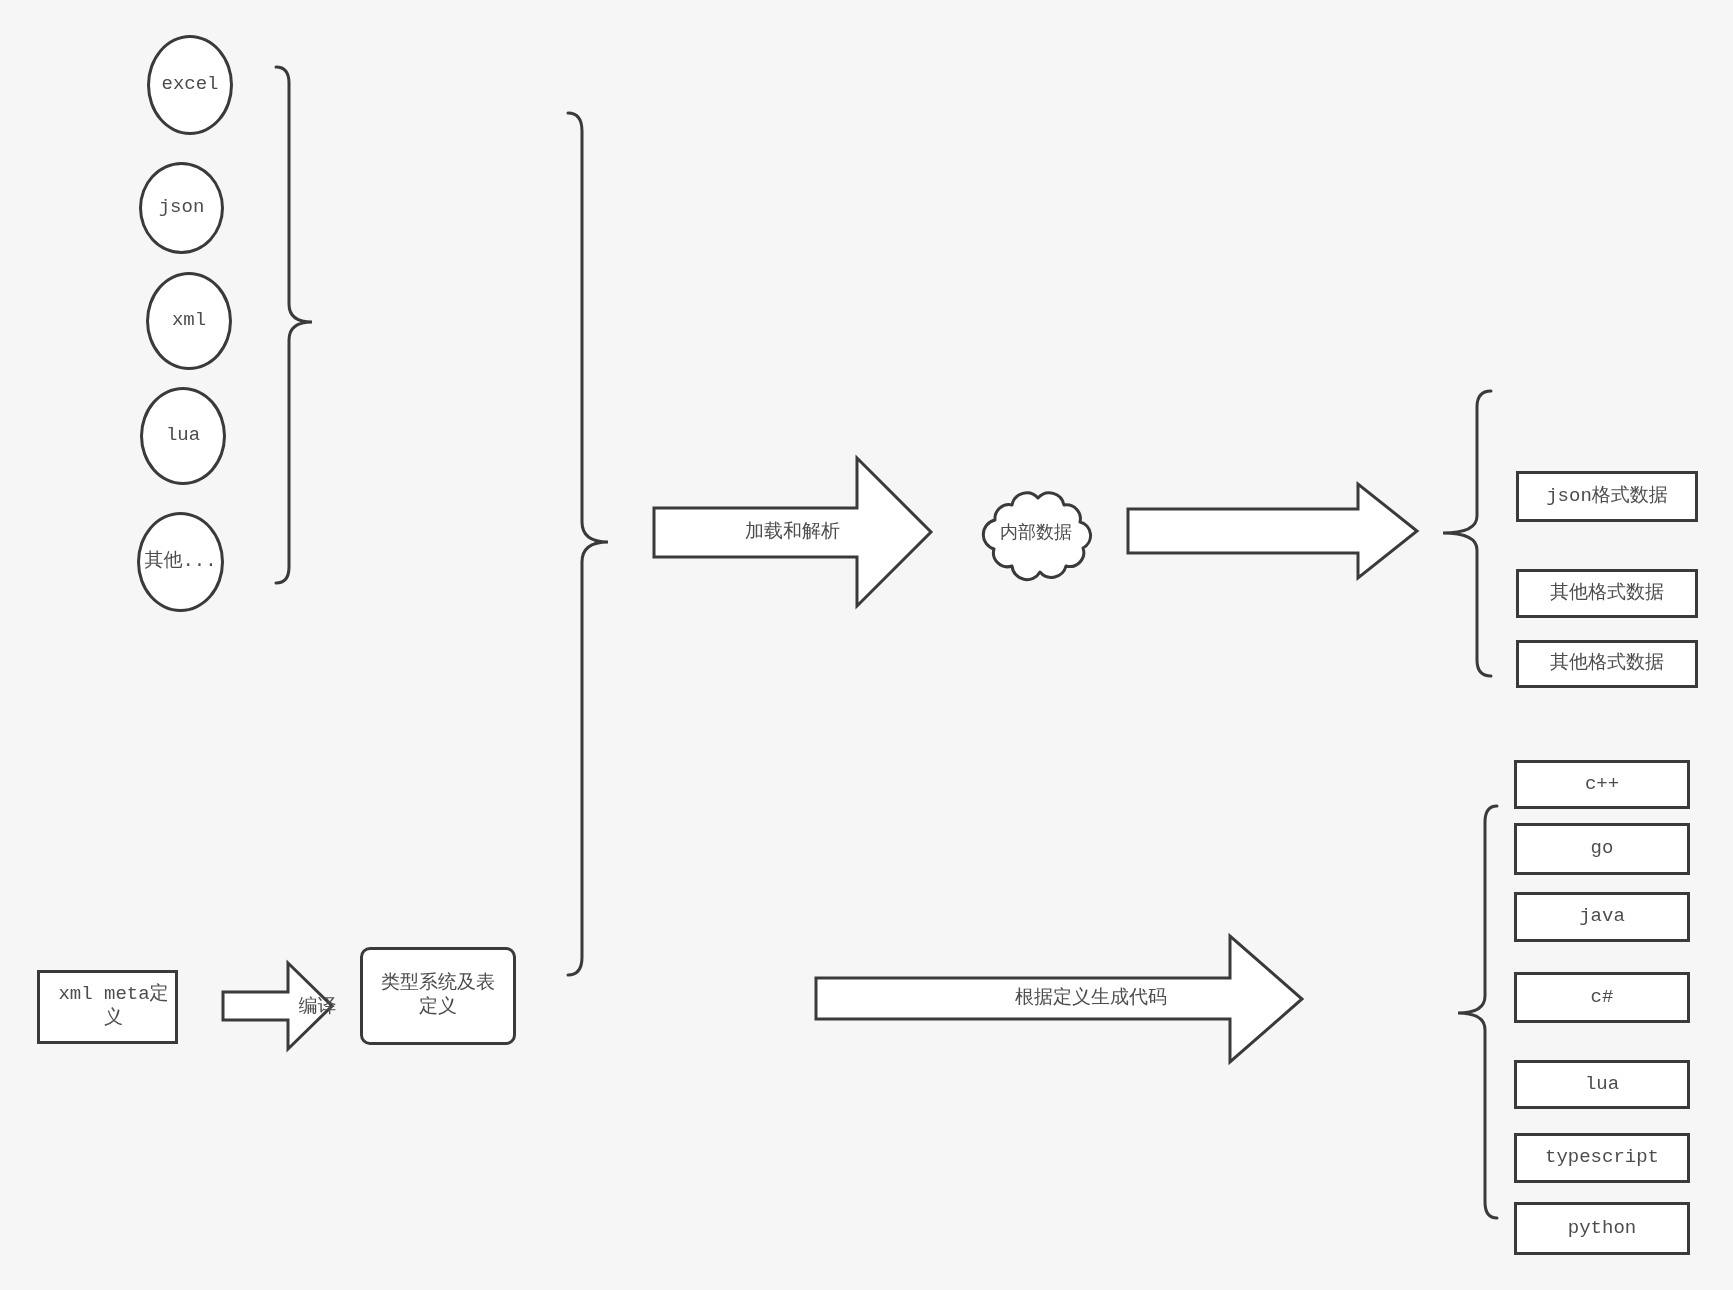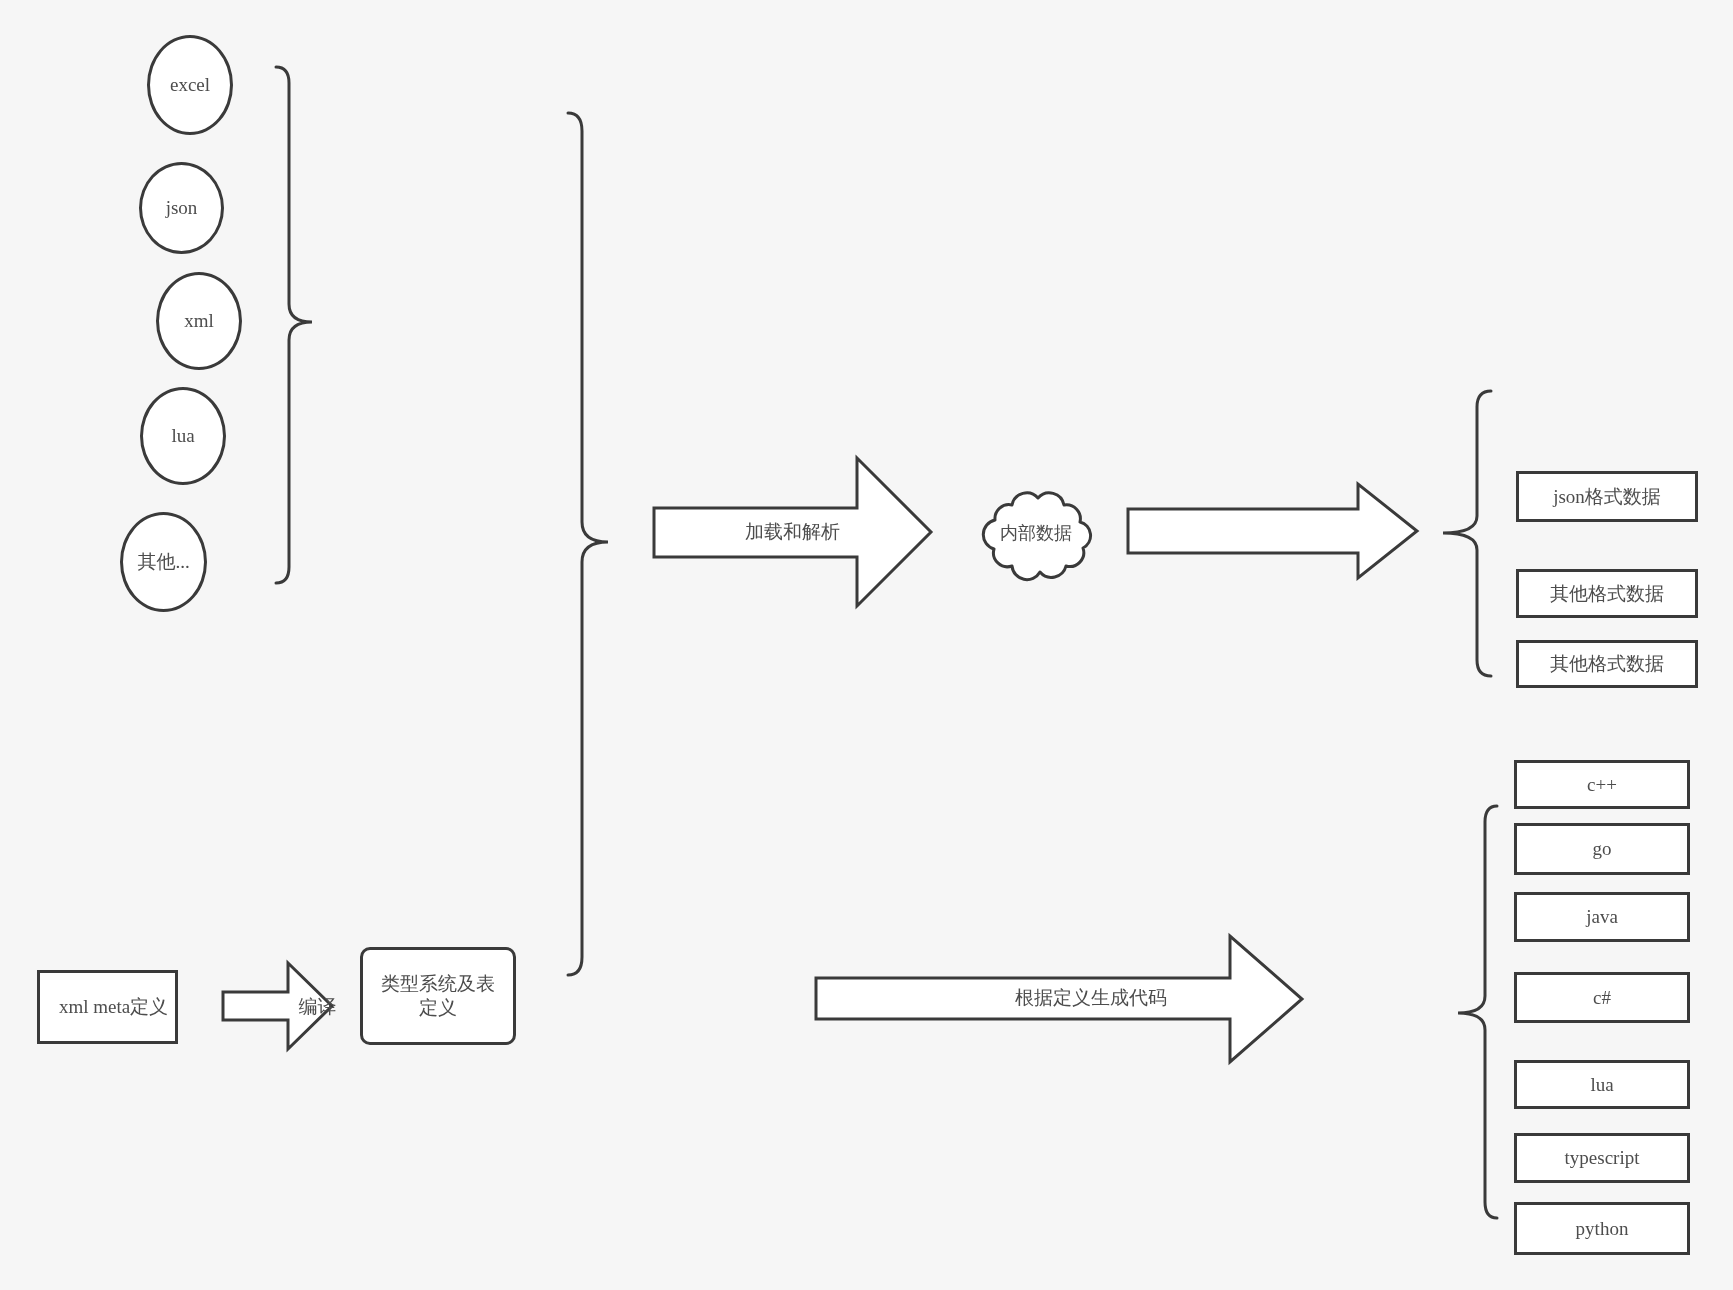--- a/index.html
+++ b/index.html
@@ -1,19 +1,19 @@
 <!DOCTYPE html>
 <html><head>
 <meta charset="utf-8">
 <style>
   html,body { margin:0; padding:0; background:#f6f6f6; }
   .canvas {
     position:relative; width:1733px; height:1290px;
     background:#f6f6f6; overflow:hidden;
-    font-family:Liberation Serif, serif;
+    font-family:Liberation Mono, monospace;
     color:#4d4d4d;
   }
   .layer { position:absolute; left:0; top:0; }
   .node {
     position:absolute; box-sizing:border-box;
     background:#ffffff; border:3px solid #3a3a3a;
     display:flex; align-items:center; justify-content:center;
     text-align:center; font-size:19px; line-height:1.25;
   }
   .ellipse { border-radius:50%; }
@@ -52,27 +52,27 @@
 
     <path class="cloud" d="M 995,520 A 14 14 0 0 1 1012,505 A 15 15 0 0 1 1038,498 A 15 15 0 0 1 1064,505 A 14 14 0 0 1 1080,522 A 14 14 0 0 1 1083,548 A 14 14 0 0 1 1066,566 A 15 15 0 0 1 1040,572 A 15 15 0 0 1 1012,566 A 14 14 0 0 1 994,549 A 15 15 0 0 1 995,520 Z"></path>
   </svg>
 
   <div class="node ellipse" style="left:147px;top:35px;width:86px;height:100px;">
     <span>excel</span>
   </div>
   <div class="node ellipse" style="left:139px;top:162px;width:85px;height:92px;">
     <span>json</span>
   </div>
-  <div class="node ellipse" style="left:156px;top:272px;width:86px;height:98px;">
+  <div class="node ellipse" style="left:146px;top:272px;width:86px;height:98px;">
     <span>xml</span>
   </div>
   <div class="node ellipse" style="left:140px;top:387px;width:86px;height:98px;">
     <span>lua</span>
   </div>
-  <div class="node ellipse" style="left:120px;top:512px;width:87px;height:100px;">
+  <div class="node ellipse" style="left:137px;top:512px;width:87px;height:100px;">
     <span>其他...</span>
   </div>
 
 
   <div class="label" style="left:654px;top:508px;width:277px;height:49px;">加载和解析</div>
   <div class="label" style="left:982px;top:488px;width:108px;height:92px;font-size:18px;">内部数据</div>
   <div class="label" style="left:848px;top:978px;width:486px;height:41px;">根据定义生成代码</div>
   <div class="label" style="left:223px;top:990px;width:109px;height:34px;padding-left:40px;">编译</div>
 
   <div class="node" style="left:1516px;top:471px;width:182px;height:51px;">

